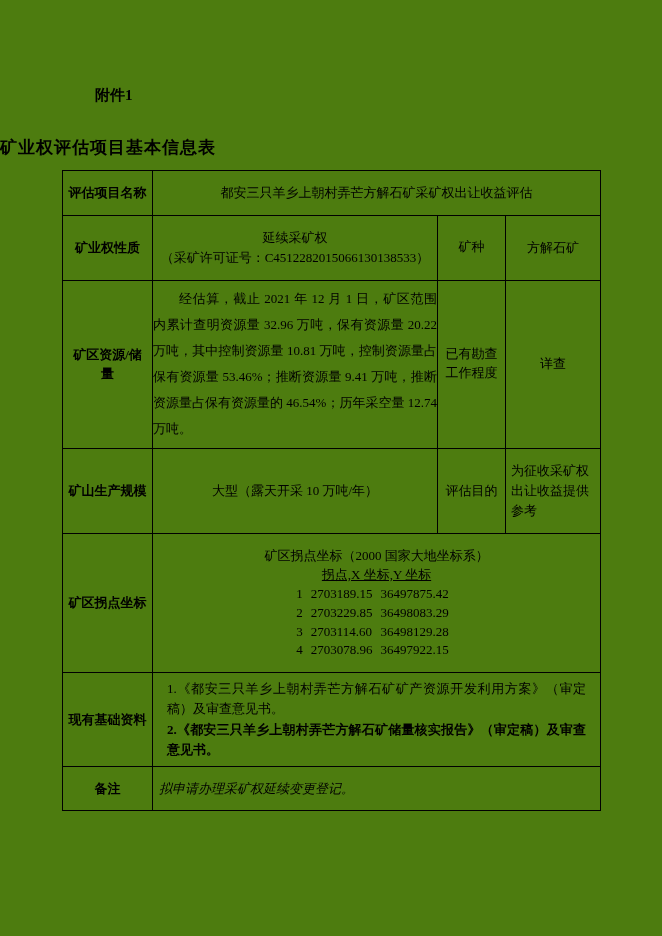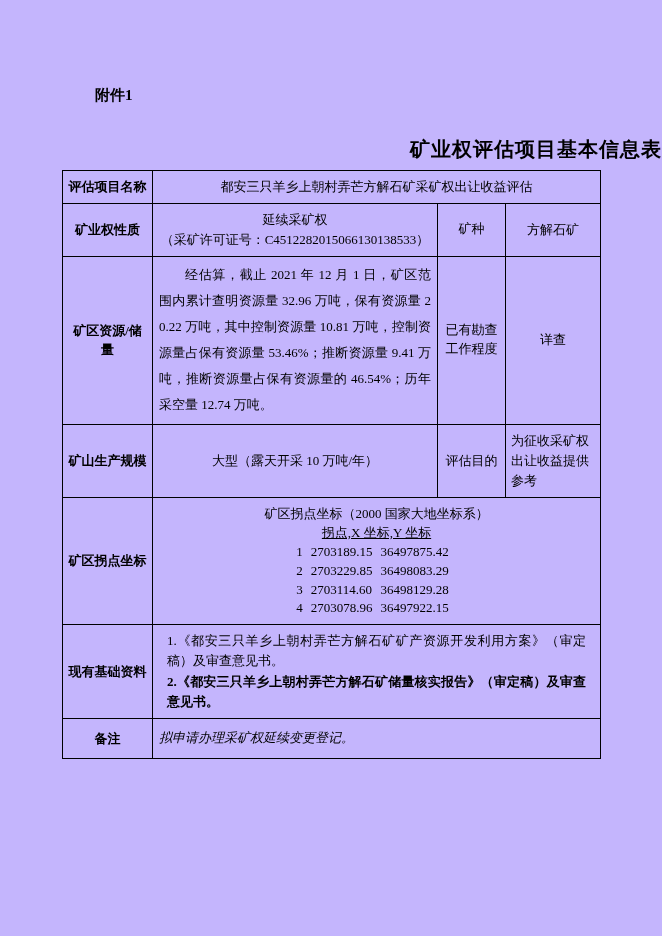--- a/index.html
+++ b/index.html
@@ -5,48 +5,48 @@
   * { margin:0; padding:0; box-sizing:border-box; }
   html,body { background:#ffffff; }
   body {
     width:662px; height:936px;
     font-family:"Liberation Serif","DejaVu Serif",serif;
     color:#000;
   }
   .page {
     position:relative;
     width:662px; height:936px;
-    background:#c4b5fd;
+    background:#4d7c0f;
     overflow:hidden;
   }
   .attachment {
     position:absolute;
     left:95px; top:86px;
     font-size:15px;
     font-weight:bold;
   }
   .doc-title {
     position:absolute;
     left:0; right:0; top:136px;
-    text-align:right;
-    font-size:20px;
+    text-align:left;
+    font-size:17px;
     font-weight:bold;
     letter-spacing:1px;
   }
   table.info-table {
     position:absolute;
     left:62px; top:170px;
     width:538px;
     border-collapse:collapse;
     table-layout:fixed;
   }
   .info-table td {
     border:1px solid #000;
     font-size:13px;
-    padding:6px 5px;
+    padding:12px 5px;
     vertical-align:middle;
     word-break:break-all;
   }
   .c1 { width:90px; }
   .c2 { width:285px; }
   .c3 { width:68px; }
   .c4 { width:95px; }
   td.row-label {
     text-align:center;
     font-weight:bold;
@@ -56,21 +56,21 @@
     text-align:center;
     line-height:1.45;
   }
   .center { text-align:center;margin-left:36px; }
   .left { text-align:left;margin-top:16px; }
   .just { text-align:justify; }
   .two-line { line-height:1.55; }
   td.resources-cell {
     line-height:2.0;
     text-align:justify;
-    padding:4px 6px;
+    padding:4px 0;
   }
   .indent { text-indent:2em; display:block; }
   .coords-cell { text-align:center; padding:6px 4px; }
   .coords-heading { line-height:1.5; }
   .coords-subheading { line-height:1.4;text-decoration:underline; }
   table.coords-table {
     display:inline-table;
     border-collapse:collapse;
     margin-top:1px;
   }

